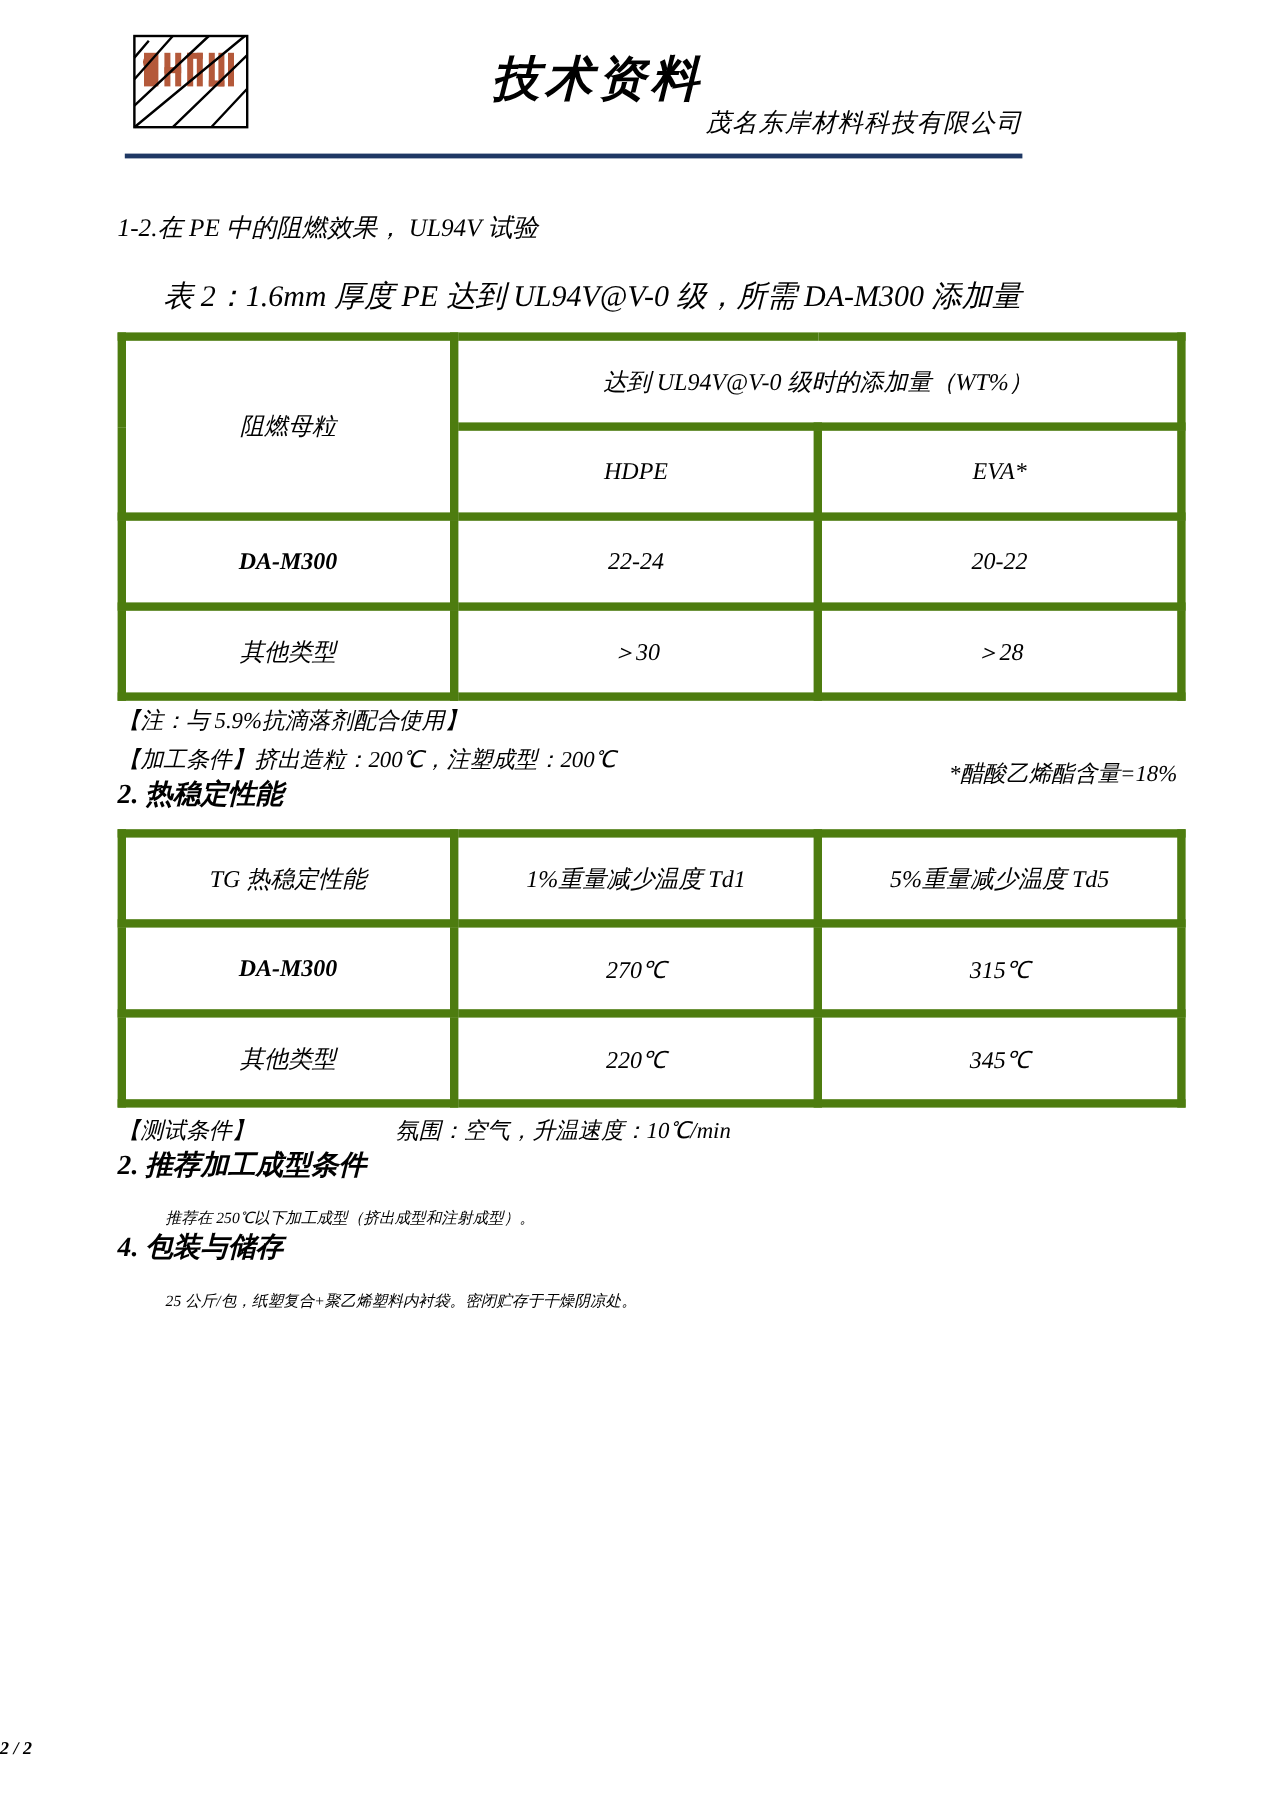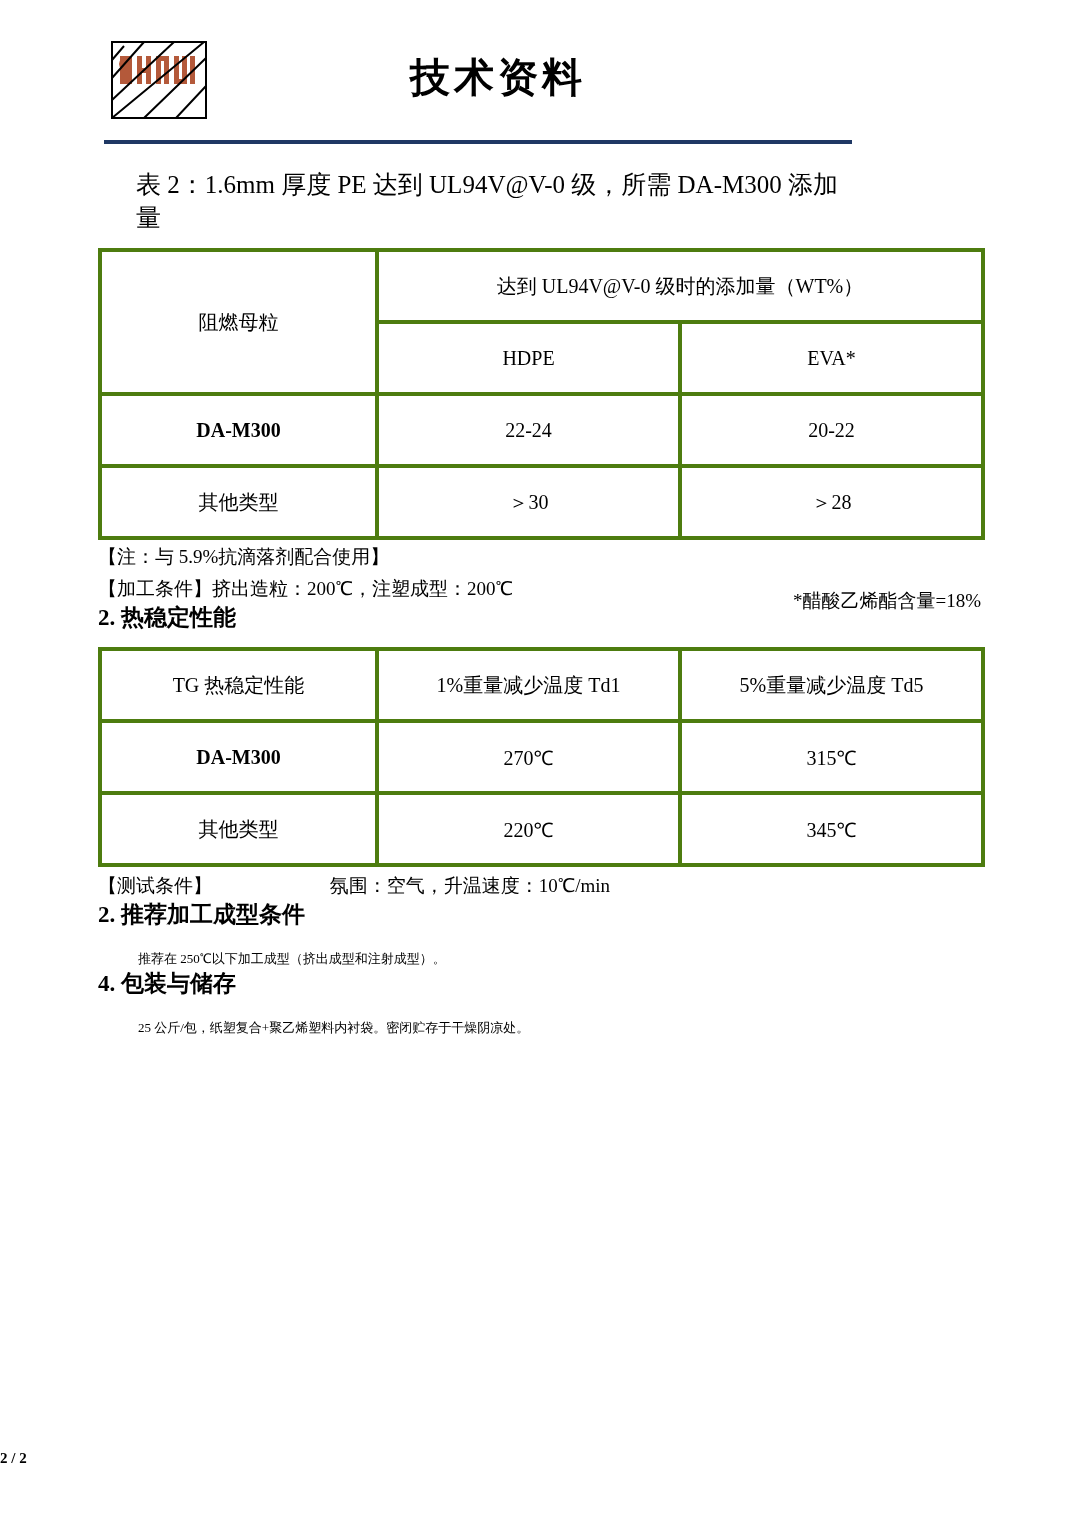--- a/index.html
+++ b/index.html
@@ -13,21 +13,22 @@
     font-family: "Liberation Serif", serif;
     color: #000000;
     position: relative;
     overflow: hidden;
   }
   .page {
     position: relative;
     width: 942px;
     height: 1515px;
     box-sizing: border-box;
-    padding: 12px 90px;
+    padding: 0 90px;
+    font-style: italic;
   }
 
   
   .header {
     position: relative;
     height: 130px;
     padding-top: 22px;
     box-sizing: border-box;
   }
   .logo {
@@ -75,21 +76,21 @@
   }
 
   table.doc-table {
     margin-top: 14px;
     border-collapse: collapse;
     width: 883px;
     margin-left: 8px;
     table-layout: fixed;
   }
   table.doc-table td {
-    border: 4px solid #4d7c0f;
+    border: 7px solid #4d7c0f;
     text-align: center;
     vertical-align: middle;
     font-size: 20px;
     padding: 12px 4px;
     height: 44px;
   }
   td.bold {
     font-weight: 700;
   }
 
@@ -162,23 +163,25 @@
           <rect x="78" y="18" width="5" height="28"></rect>
           <rect x="70" y="41" width="13" height="5"></rect>
           <rect x="86" y="18" width="5" height="28"></rect>
         </g>
         <g fill="none" stroke="#000" stroke-width="2">
           <path d="M20 8 L8 22 M40 4 L8 40 M70 4 L8 62 M100 4 L8 80 M102 20 L40 80 M102 48 L72 80"></path>
         </g>
       </svg>
     </div>
     <div class="doc-title">技术资料</div>
+    <div class="company">茂名东岸材料科技有限公司</div>
     <div class="rule"></div>
   </div>
 
+  <div class="line-1">1-2.在 PE 中的阻燃效果， UL94V 试验</div>
 
   <div class="table-caption">表 2：1.6mm 厚度 PE 达到 UL94V@V-0 级，所需 DA-M300 添加量</div>
 
   <table class="doc-table">
     <colgroup>
       <col style="width:277px">
       <col style="width:303px">
       <col style="width:303px">
     </colgroup>
     <tbody>

